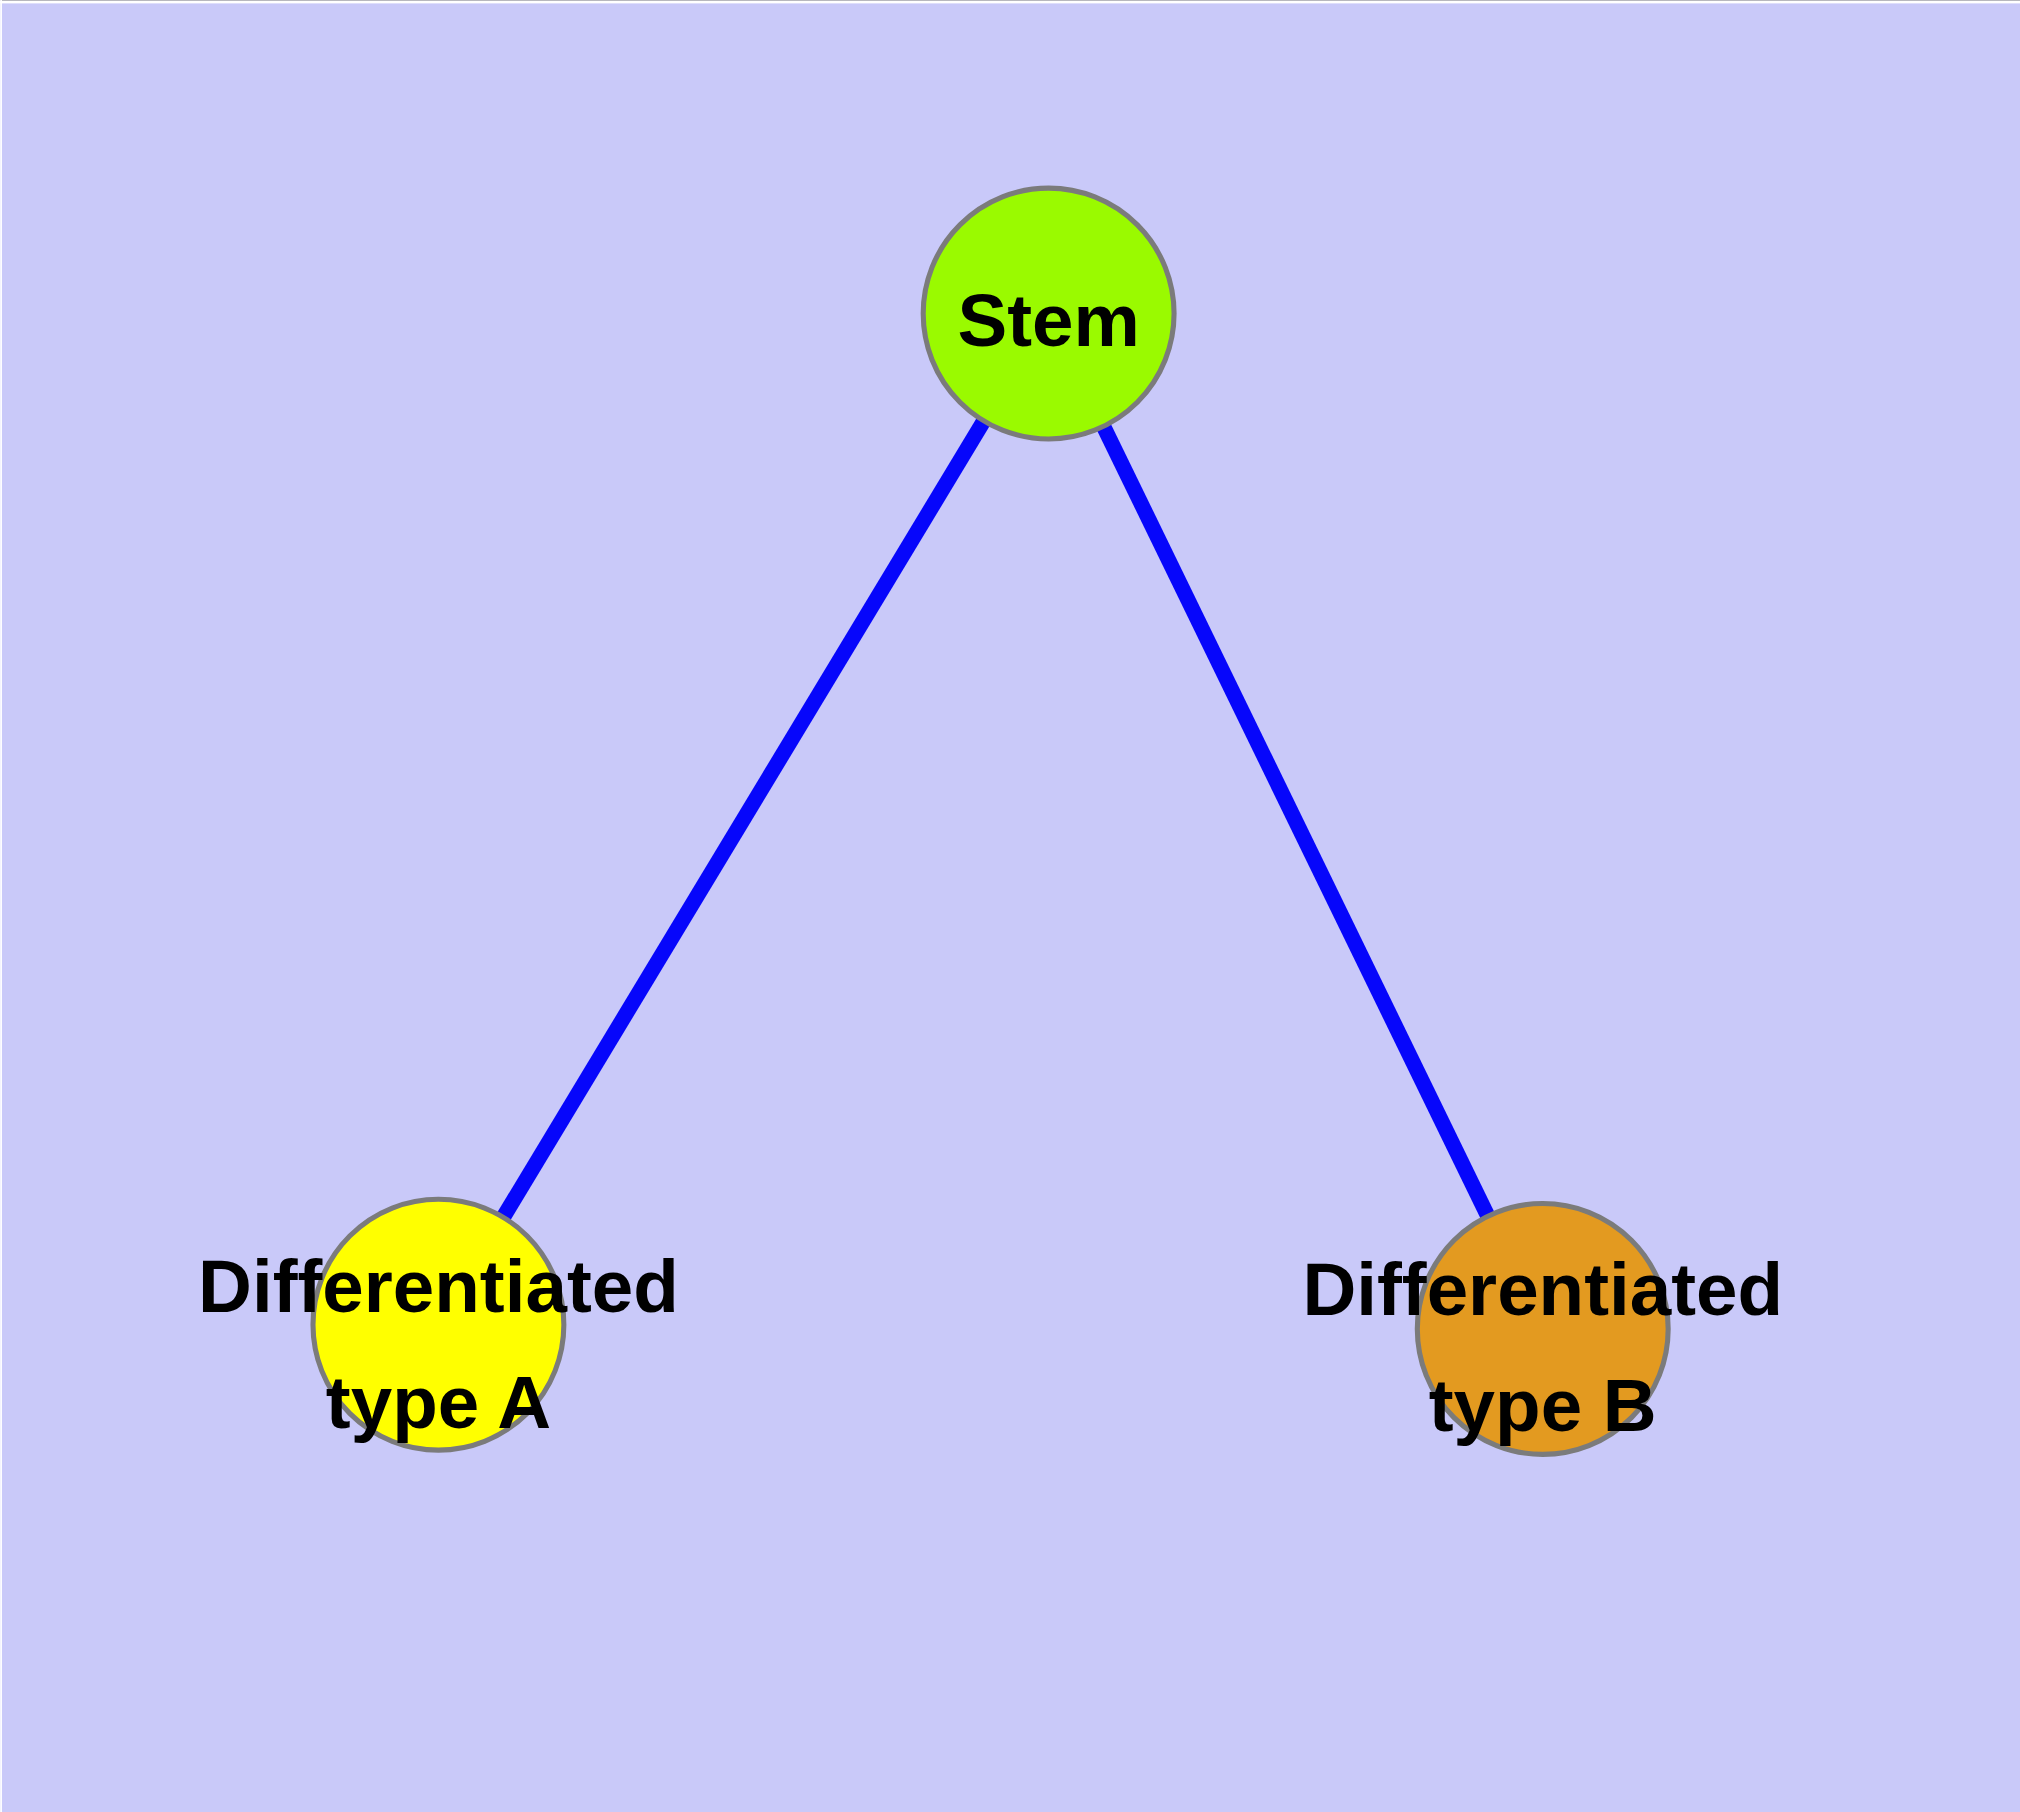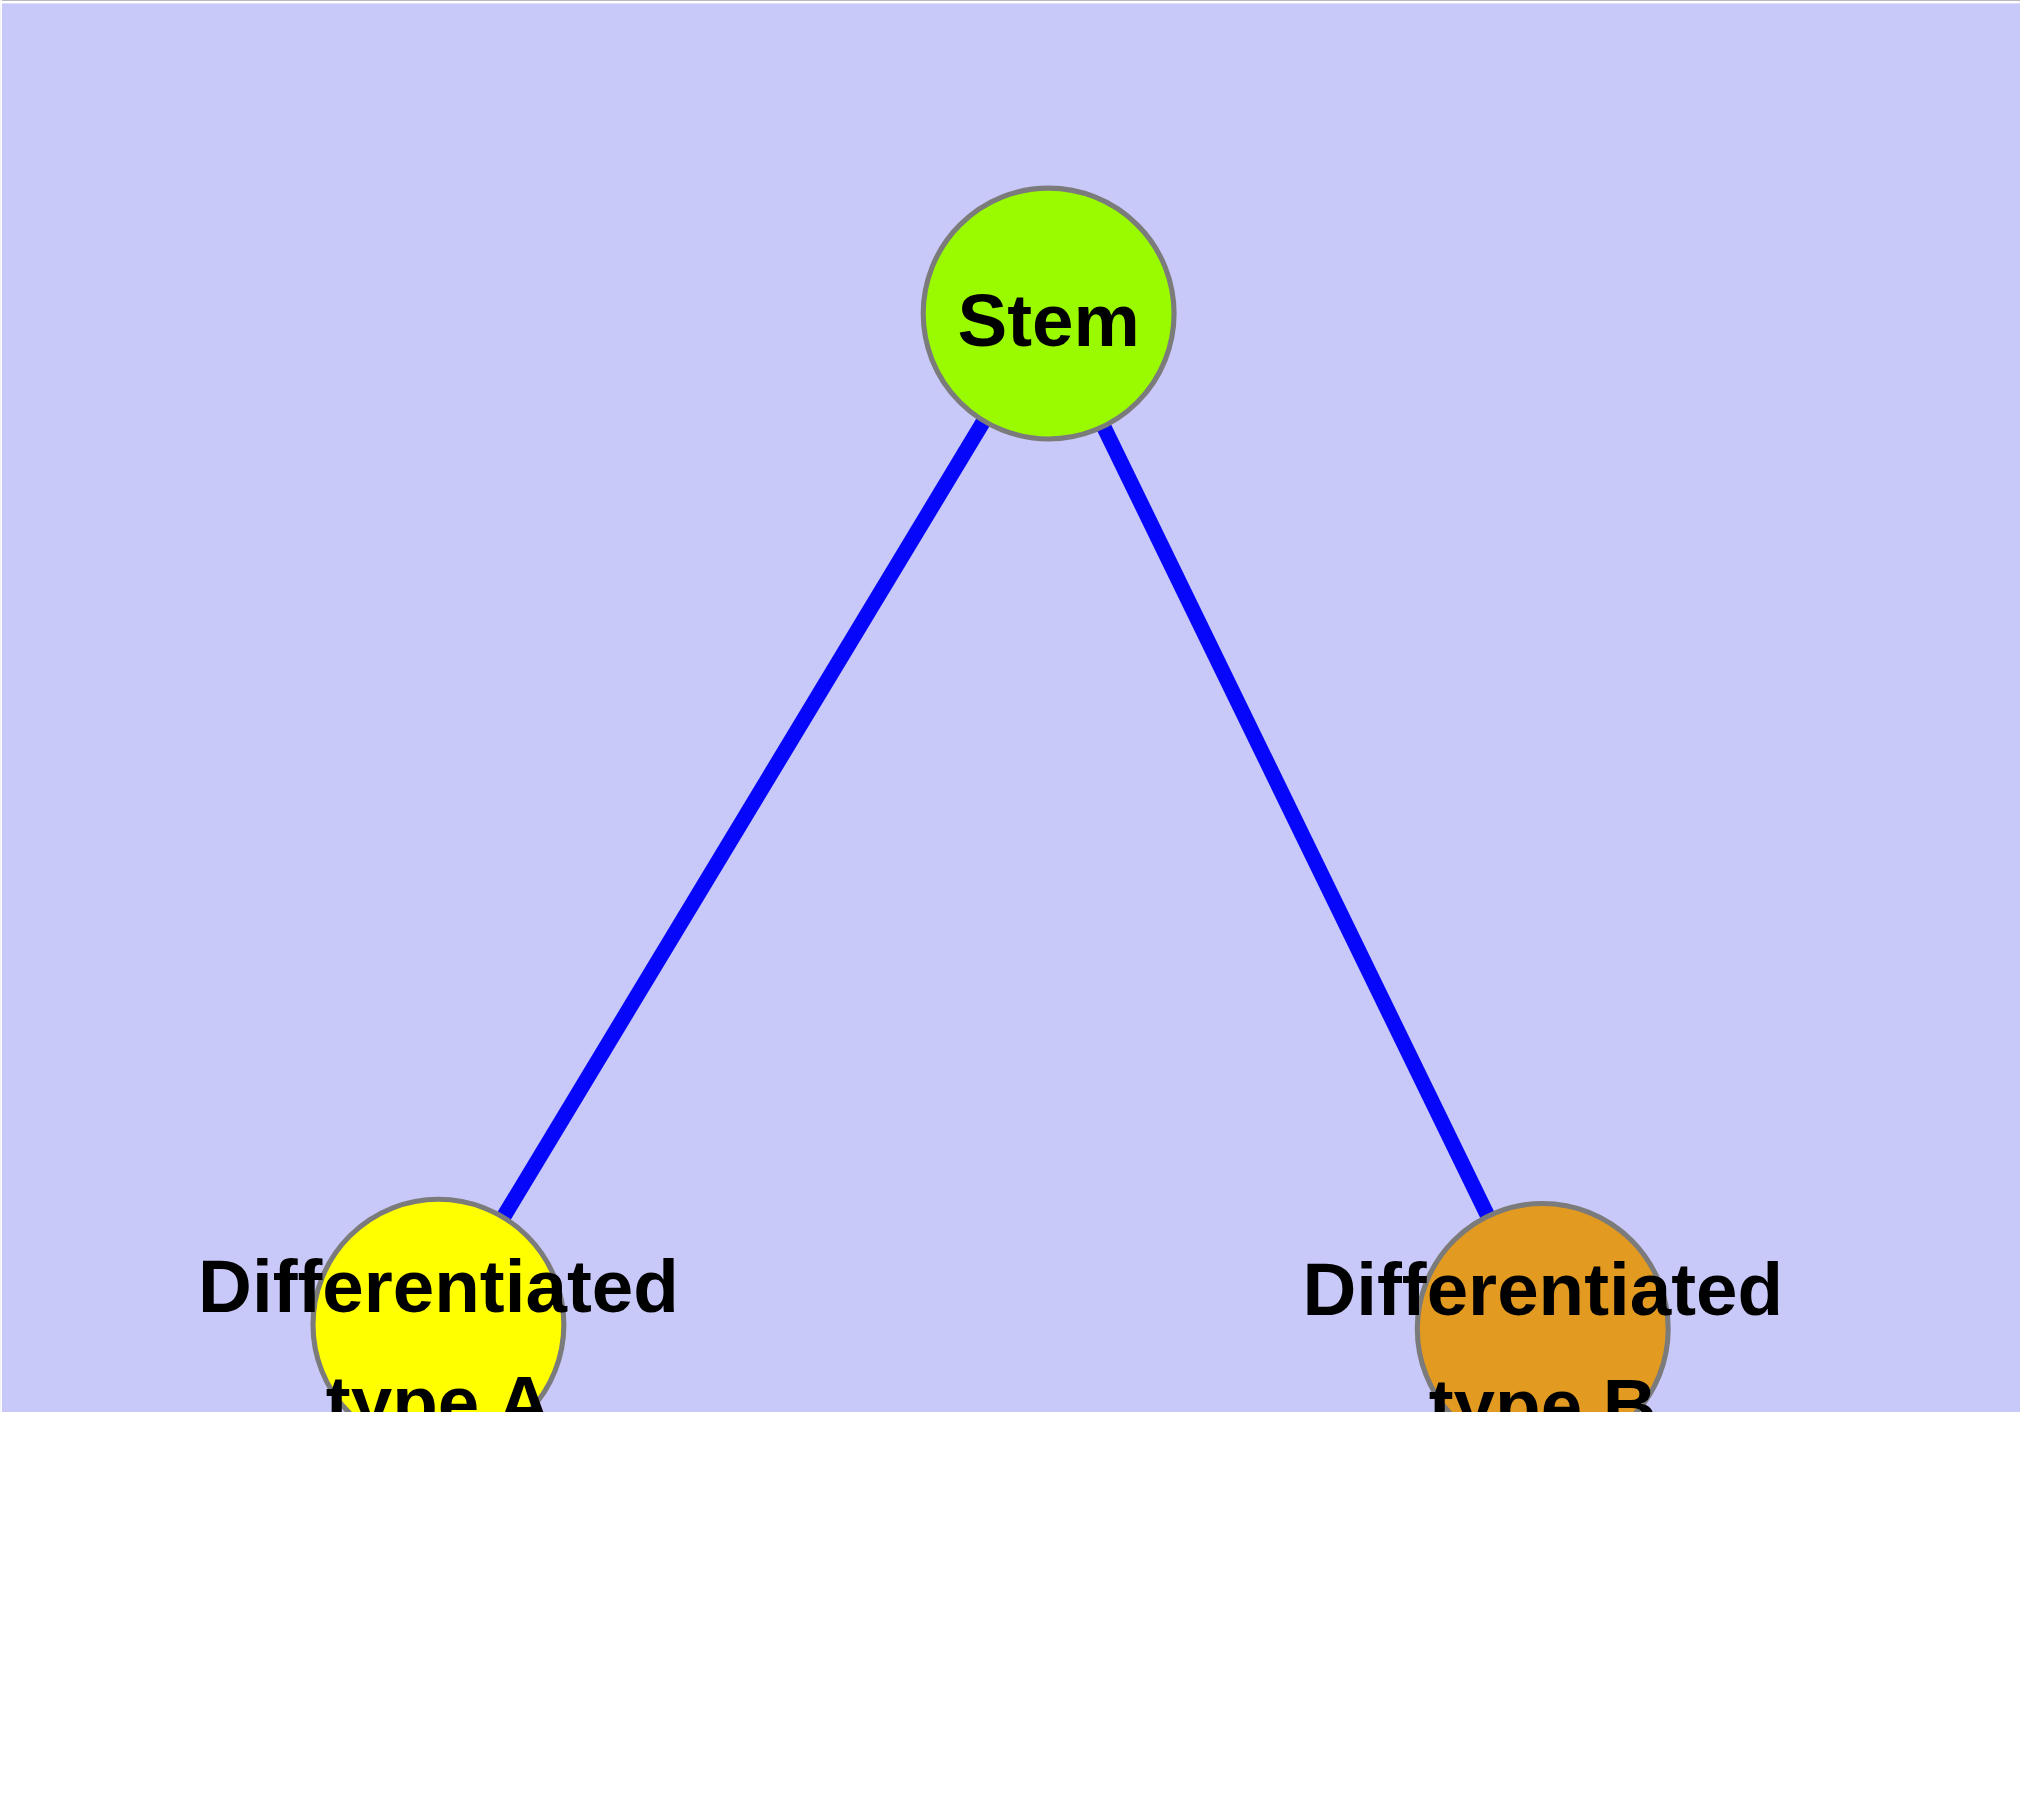--- a/index.html
+++ b/index.html
@@ -1,19 +1,19 @@
 <!DOCTYPE html>
 <html style="font-size:13.6px"><head>
 <meta charset="utf-8">
 <style>
   html, body { margin: 0; padding: 0; background: #ffffff; }
   .stage {
     position: relative;
     width: 2021px;
-    height: 1412px;
+    height: 1812px;
     overflow: hidden;
     font-family: "Liberation Sans", "DejaVu Sans", sans-serif;
     text-align: center;
   }
   svg { display: block; }
   .node-label {
     font-family: "Liberation Sans", "DejaVu Sans", sans-serif;
     font-weight: bold;
     fill: #000000;
     text-anchor: middle;

